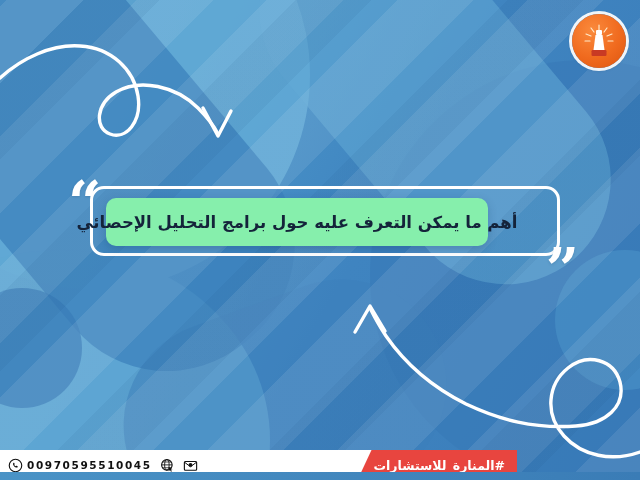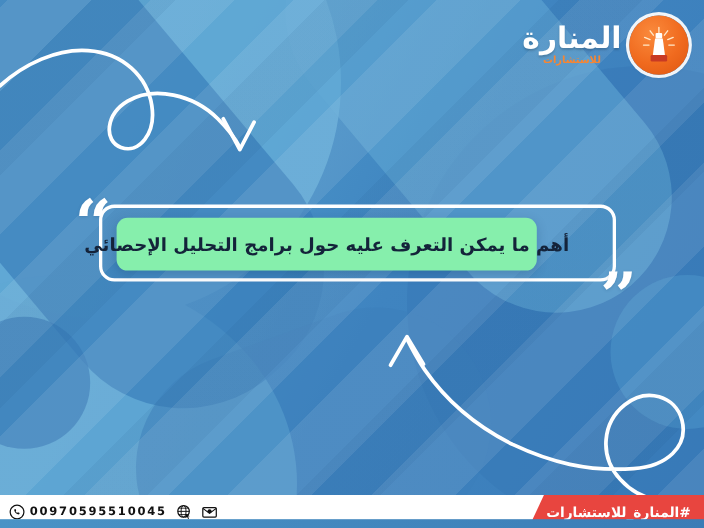--- a/index.html
+++ b/index.html
@@ -160,21 +160,21 @@
     line-height:1;
     font-family:"DejaVu Serif", serif;
     text-shadow:0 1px 3px rgba(10,50,90,.18);
   }
   .qmark-open { left:0px; top:-4px; }
   .qmark-close { right:-6px; bottom:-28px; }
 
   
   .footer {
     position:absolute; left:0; bottom:0;
-    width:640px; height:30px;
+    width:517px; height:30px;
     background:#ffffff;
     display:flex; align-items:center;
   }
   .footer-strip {
     position:absolute; left:0; bottom:0;
     width:640px; height:8px;
     background:linear-gradient(90deg,#4a93c6,#3a7cb6);
   }
   .contacts {
     display:flex; align-items:center;
@@ -250,24 +250,20 @@
           <line x1="7" y1="13" x2="12" y2="15"></line>
           <line x1="33" y1="13" x2="28" y2="15"></line>
           <line x1="6" y1="20" x2="11" y2="20"></line>
           <line x1="34" y1="20" x2="29" y2="20"></line>
         </g>
         <rect x="17" y="9" width="6" height="5" rx="1" fill="#ffffff"></rect>
         <path d="M16.5 14 L23.5 14 L25.5 29 L14.5 29 Z" fill="#ffffff"></path>
         <rect x="12.5" y="29" width="15" height="6" rx="1.2" fill="#c83a24"></rect>
       </svg>
     </div>
-    <div class="logo-text">
-      <span class="logo-name">المنارة</span>
-      <span class="logo-sub">للاستشارات</span>
-    </div>
   </div>
 
   <div class="quote-wrap">
     <span class="qmark qmark-open">“</span>
     <div class="quote-frame"></div>
     <div class="quote-box">
       <span class="quote-text">أهم ما يمكن التعرف عليه حول برامج التحليل الإحصائي</span>
     </div>
     <span class="qmark qmark-close">”</span>
   </div>

